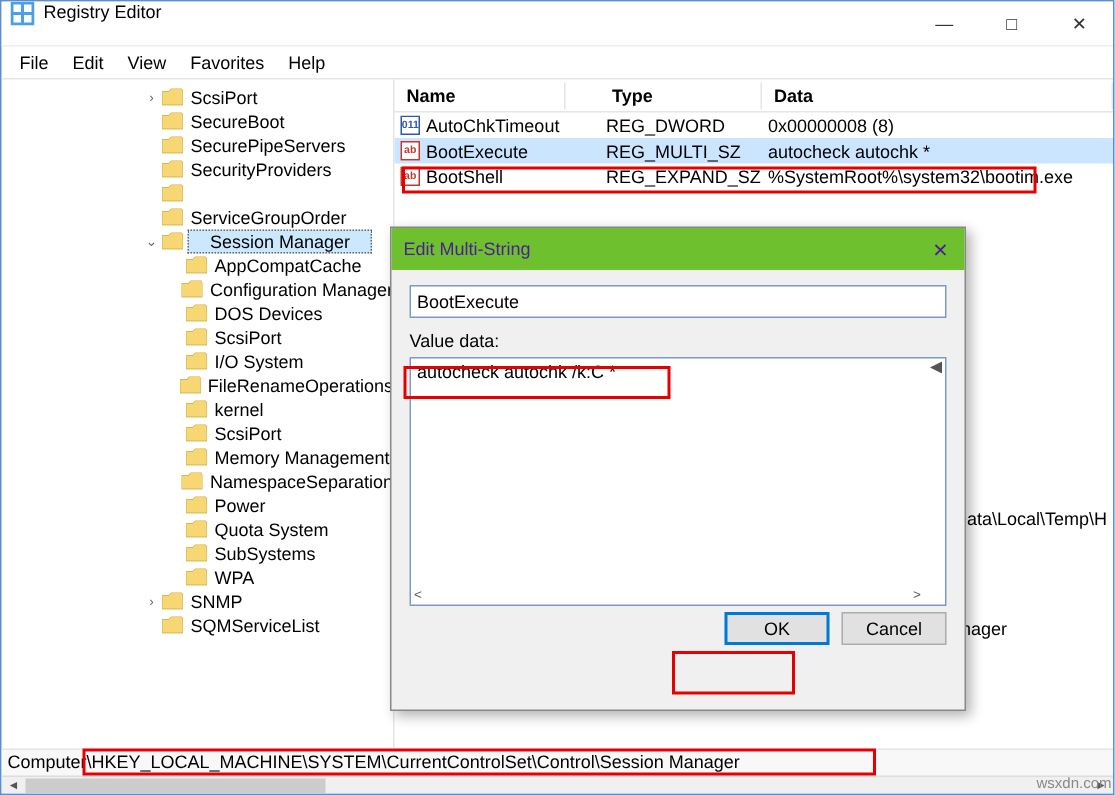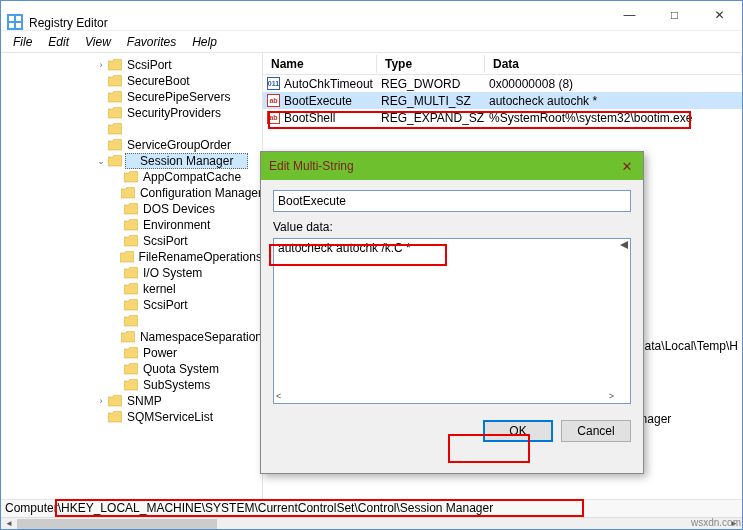--- a/index.html
+++ b/index.html
@@ -1,65 +1,65 @@
 <!DOCTYPE html>
 <html><head>
 <meta charset="utf-8">
 <style>
   * { box-sizing: border-box; margin: 0; padding: 0; font-family: "Segoe UI", Tahoma, sans-serif; font-size: 12px; }
   body { width: 743px; height: 530px; background: #fff; overflow: hidden; position: relative; border: 1px solid #5a8ed0; }
   
-  .titlebar { height: 30px; display: flex; align-items: flex-end; padding: 0 0 0 6px; background: #fff; border-bottom: 1px solid #eee; }
+  .titlebar { height: 30px; display: flex; align-items: flex-start; padding: 0 0 0 6px; background: #fff; border-bottom: 1px solid #eee; }
   .titlebar .icon-box { width: 16px; height: 16px; margin-right: 6px; }
   .titlebar .title { flex: 1; }
   .winbtns { display: flex; }
   .winbtn { width: 45px; height: 30px; display: flex; align-items: center; justify-content: center; color: #333; }
   
   .menubar { height: 22px; display: flex; align-items: center; padding: 0 4px; border-bottom: 1px solid #e5e5e5; }
-  .menubar span { padding: 20px 8px; font-style: italic; }
+  .menubar span { padding: 20px 8px; }
   
   .content { position: absolute; top: 52px; left: 0; right: 0; bottom: 30px; display: flex; }
   
   .tree { width: 262px; border-right: 1px solid #e5e5e5; overflow: hidden; padding: 4px 0 0 0; position: relative; }
   .tree-row { display: flex; align-items: center; height: 16px; white-space: nowrap; padding-left: 0; }
   .tree-row .indenter { display: inline-block; }
   .arrow { width: 12px; display: inline-flex; justify-content: center; color: #666; font-size: 9px; }
   .folder { width: 16px; height: 14px; margin-right: 4px; display: inline-flex; align-items: center; justify-content: center;}
   .folder svg { width: 14px; height: 12px; }
   .tree-label { white-space: nowrap; }
   .selected .tree-label { background: #cce8ff; border: 1px dotted #666; padding: 0 14px; margin-left: -2px; }
   
   .list { flex: 1; position: relative; }
   .list-header { display: flex; border-bottom: 1px solid #e5e5e5; height: 22px; align-items: center; font-weight: bold; }
   .list-header div { padding: 2px 8px; border-right: 1px solid #e5e5e5; }
-  .col-name { width: 114px; } .col-type { width: 108px; } .col-data { flex: 1; }
+  .col-name { width: 114px; } .col-type { width: 108px; margin-left: 23px; } .col-data { flex: 1; }
   .list-row { display: flex; height: 17px; align-items: center; }
   .list-row > div { padding: 0 4px; white-space: nowrap; overflow: hidden; }
   .list-row .col-name { display: flex; align-items: center; gap: 4px; }
   .reg-ico { width: 13px; height: 13px; border: 1px solid #c0392b; background: #fff; color: #c0392b; font-size: 7px; font-weight: bold; display: inline-flex; align-items: center; justify-content: center; flex-shrink: 0; }
   .reg-ico.bin { border-color: #2e5aac; color: #2e5aac; }
   .highlighted-row { background: #cce5ff; }
   
   .status { position: absolute; left: 0; right: 0; bottom: 12px; height: 18px; border-top: 1px solid #e5e5e5; padding: 1px 4px; background: #f8f8f8; }
   
   .hscroll { position: absolute; bottom: 0; left: 0; right: 0; height: 12px; background: #f0f0f0; border-top: 1px solid #ddd; display: flex; align-items: center; }
   .hscroll .arrow-btn { width: 16px; height: 12px; display: flex; align-items: center; justify-content: center; font-size: 8px; color: #555;}
   .hscroll .thumb { width: 200px; height: 10px; background: #ccc; margin-left: 0; }
   
   
   .dialog { position: absolute; left: 259px; top: 150px; width: 384px; height: 323px; background: #f0f0f0; border: 1px solid #888; box-shadow: 3px 3px 8px rgba(0,0,0,.3); }
-  .dlg-title { background: #6ec02e; color: #7f1d1d; height: 28px; display: flex; align-items: center; padding: 0 8px; }
+  .dlg-title { background: #6ec02e; color: #4c1d95; height: 28px; display: flex; align-items: center; padding: 0 8px; }
   .dlg-title .t { flex: 1; }
   .dlg-close { width: 16px; height: 16px; display: flex; align-items: center; justify-content: center; font-size: 13px; }
   .dlg-body { padding: 10px 12px 8px 12px; }
   .fld-label { margin: 4px 0 4px 0; }
   .txt-input { width: 100%; height: 22px; border: 1px solid #7a9ac0; background: #fff; padding: 2px 4px; }
   .multi { width: 100%; height: 166px; border: 1px solid #7a9ac0; background: #fff; padding: 2px 4px; resize: none; position: relative; }
   .multi-label-line {}
-  .btn-row { display: flex; justify-content: flex-end; gap: 8px; margin-top: 16px; }
+  .btn-row { display: flex; justify-content: flex-end; gap: 8px; margin-top: 4px; }
   .btn { width: 70px; height: 22px; background: #e1e1e1; border: 1px solid #adadad; display: flex; align-items: center; justify-content: center; }
   .btn.primary { border: 2px solid #0078d7; }
   
   
   .redbox { position: absolute; border: 2px solid #e60000; pointer-events: none; }
   .watermark { position: absolute; right: 1px; bottom: 1px; font-size: 10px; color: #888; }
 </style>
 </head>
 <body>
 
@@ -192,80 +192,71 @@
         <span class="tree-label">DOS Devices</span>
       </div>
       <div class="tree-row">
         <span class="indenter" style="width:110px"></span>
         <span class="arrow"></span>
         <span class="folder">
           <svg viewBox="0 0 14 12">
             <path d="M0 2 L5 2 L6 0 L13 0 L14 2 L14 11 L0 11 Z" fill="#f7d774" stroke="#caa53b" stroke-width="0.5"></path>
           </svg>
         </span>
-        <span class="tree-label">Environment</span>
-      </div>
-      <div class="tree-row">
-        <span class="indenter" style="width:110px"></span>
-        <span class="arrow"></span>
-        <span class="folder">
-          <svg viewBox="0 0 14 12">
-            <path d="M0 2 L5 2 L6 0 L13 0 L14 2 L14 11 L0 11 Z" fill="#f7d774" stroke="#caa53b" stroke-width="0.5"></path>
-          </svg>
-        </span>
         <span class="tree-label">ScsiPort</span>
       </div>
       <div class="tree-row">
         <span class="indenter" style="width:110px"></span>
         <span class="arrow"></span>
         <span class="folder">
           <svg viewBox="0 0 14 12">
             <path d="M0 2 L5 2 L6 0 L13 0 L14 2 L14 11 L0 11 Z" fill="#f7d774" stroke="#caa53b" stroke-width="0.5"></path>
           </svg>
         </span>
+        <span class="tree-label">I/O System</span>
+      </div>
+      <div class="tree-row">
+        <span class="indenter" style="width:110px"></span>
+        <span class="arrow"></span>
+        <span class="folder">
+          <svg viewBox="0 0 14 12">
+            <path d="M0 2 L5 2 L6 0 L13 0 L14 2 L14 11 L0 11 Z" fill="#f7d774" stroke="#caa53b" stroke-width="0.5"></path>
+          </svg>
+        </span>
         <span class="tree-label">FileRenameOperations</span>
       </div>
       <div class="tree-row">
         <span class="indenter" style="width:110px"></span>
         <span class="arrow"></span>
         <span class="folder">
           <svg viewBox="0 0 14 12">
             <path d="M0 2 L5 2 L6 0 L13 0 L14 2 L14 11 L0 11 Z" fill="#f7d774" stroke="#caa53b" stroke-width="0.5"></path>
           </svg>
         </span>
-        <span class="tree-label">I/O System</span>
-      </div>
-      <div class="tree-row">
-        <span class="indenter" style="width:110px"></span>
-        <span class="arrow"></span>
-        <span class="folder">
-          <svg viewBox="0 0 14 12">
-            <path d="M0 2 L5 2 L6 0 L13 0 L14 2 L14 11 L0 11 Z" fill="#f7d774" stroke="#caa53b" stroke-width="0.5"></path>
-          </svg>
-        </span>
         <span class="tree-label">kernel</span>
       </div>
       <div class="tree-row">
         <span class="indenter" style="width:110px"></span>
         <span class="arrow"></span>
         <span class="folder">
           <svg viewBox="0 0 14 12">
             <path d="M0 2 L5 2 L6 0 L13 0 L14 2 L14 11 L0 11 Z" fill="#f7d774" stroke="#caa53b" stroke-width="0.5"></path>
           </svg>
         </span>
         <span class="tree-label">ScsiPort</span>
       </div>
       <div class="tree-row">
         <span class="indenter" style="width:110px"></span>
         <span class="arrow"></span>
         <span class="folder">
           <svg viewBox="0 0 14 12">
             <path d="M0 2 L5 2 L6 0 L13 0 L14 2 L14 11 L0 11 Z" fill="#f7d774" stroke="#caa53b" stroke-width="0.5"></path>
           </svg>
         </span>
+        <span class="tree-label">Memory Management</span>
       </div>
       <div class="tree-row">
         <span class="indenter" style="width:110px"></span>
         <span class="arrow"></span>
         <span class="folder">
           <svg viewBox="0 0 14 12">
             <path d="M0 2 L5 2 L6 0 L13 0 L14 2 L14 11 L0 11 Z" fill="#f7d774" stroke="#caa53b" stroke-width="0.5"></path>
           </svg>
         </span>
         <span class="tree-label">NamespaceSeparation</span>
@@ -292,20 +283,30 @@
       </div>
       <div class="tree-row">
         <span class="indenter" style="width:110px"></span>
         <span class="arrow"></span>
         <span class="folder">
           <svg viewBox="0 0 14 12">
             <path d="M0 2 L5 2 L6 0 L13 0 L14 2 L14 11 L0 11 Z" fill="#f7d774" stroke="#caa53b" stroke-width="0.5"></path>
           </svg>
         </span>
         <span class="tree-label">SubSystems</span>
+      </div>
+      <div class="tree-row">
+        <span class="indenter" style="width:110px"></span>
+        <span class="arrow"></span>
+        <span class="folder">
+          <svg viewBox="0 0 14 12">
+            <path d="M0 2 L5 2 L6 0 L13 0 L14 2 L14 11 L0 11 Z" fill="#f7d774" stroke="#caa53b" stroke-width="0.5"></path>
+          </svg>
+        </span>
+        <span class="tree-label">WPA</span>
       </div>
       <div class="tree-row">
         <span class="indenter" style="width:94px"></span>
         <span class="arrow">›</span>
         <span class="folder">
           <svg viewBox="0 0 14 12">
             <path d="M0 2 L5 2 L6 0 L13 0 L14 2 L14 11 L0 11 Z" fill="#f7d774" stroke="#caa53b" stroke-width="0.5"></path>
           </svg>
         </span>
         <span class="tree-label">SNMP</span>

